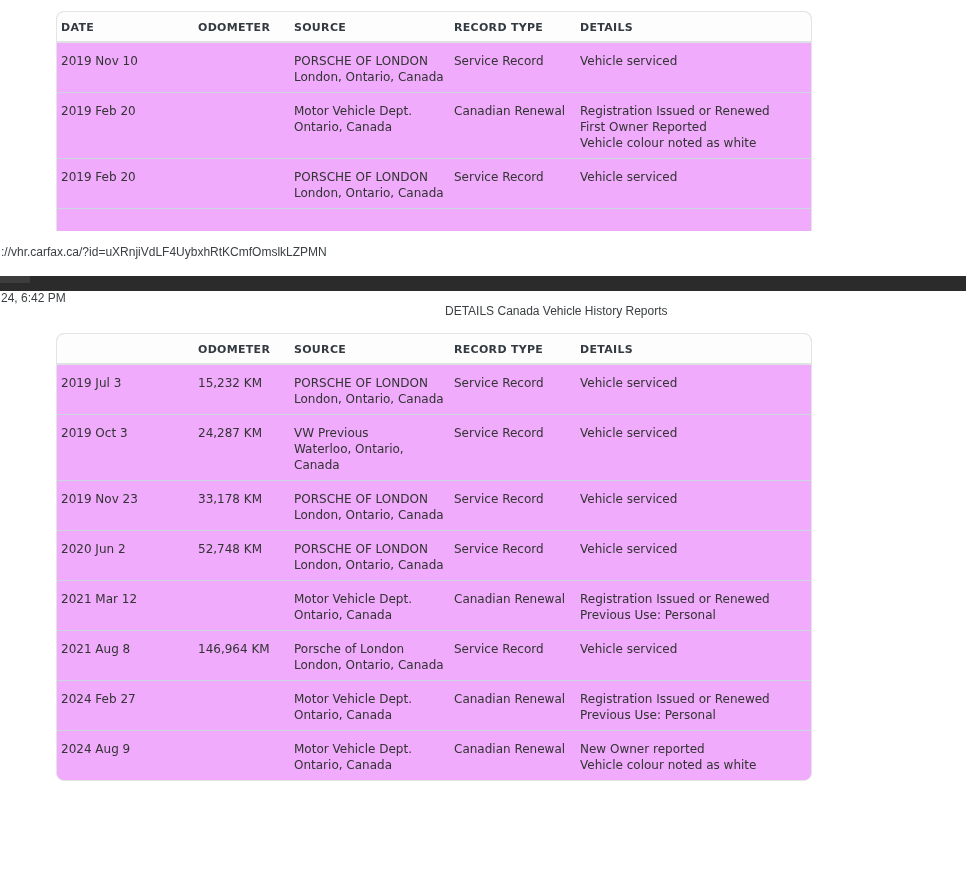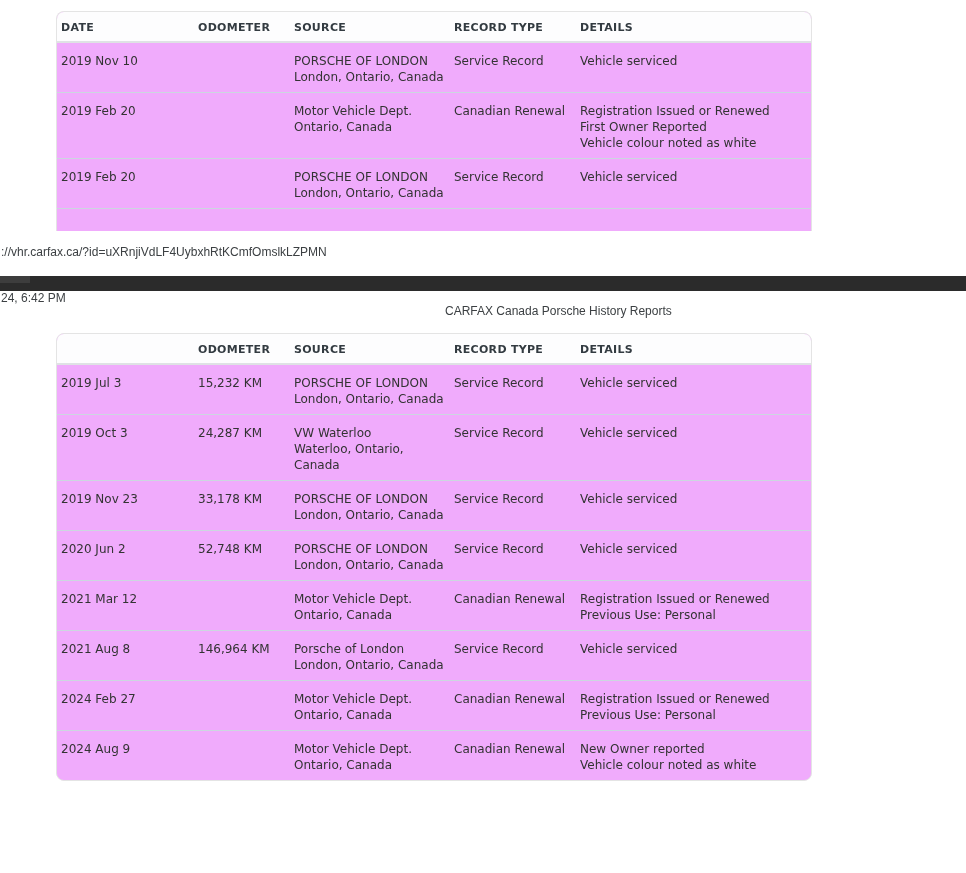--- a/index.html
+++ b/index.html
@@ -109,21 +109,21 @@
     </table>
   </section>
 
   <div class="print-text footer-url">://vhr.carfax.ca/?id=uXRnjiVdLF4UybxhRtKCmfOmslkLZPMN</div>
 
   <div class="page-break-bar">
     <div class="corner"></div>
   </div>
 
   <div class="print-text hdr-timestamp">24, 6:42 PM</div>
-  <div class="print-text hdr-title">CARFAX Canada Porsche History Reports</div>
+  <div class="print-text hdr-title">DETAILS Canada Vehicle History Reports</div>
 
   <section class="card page2">
     <table class="records">
       <colgroup>
         <col style="width:137px">
           <col style="width:96px">
           <col style="width:160px">
         <col style="width:126px">
           <col>
       </colgroup>
@@ -146,21 +146,21 @@
             </td>
             <td class="c-type">Service Record</td>
             <td class="c-det">
               <div>Vehicle serviced</div>
             </td>
           </tr>
           <tr>
             <td class="c-date">2019 Oct 3</td>
             <td class="c-odo">24,287 KM</td>
             <td class="c-src">
-              <div>VW Waterloo</div>
+              <div>VW Previous</div>
               <div>Waterloo, Ontario, Canada</div>
             </td>
             <td class="c-type">Service Record</td>
             <td class="c-det">
               <div>Vehicle serviced</div>
             </td>
           </tr>
           <tr>
             <td class="c-date">2019 Nov 23</td>
             <td class="c-odo">33,178 KM</td>

